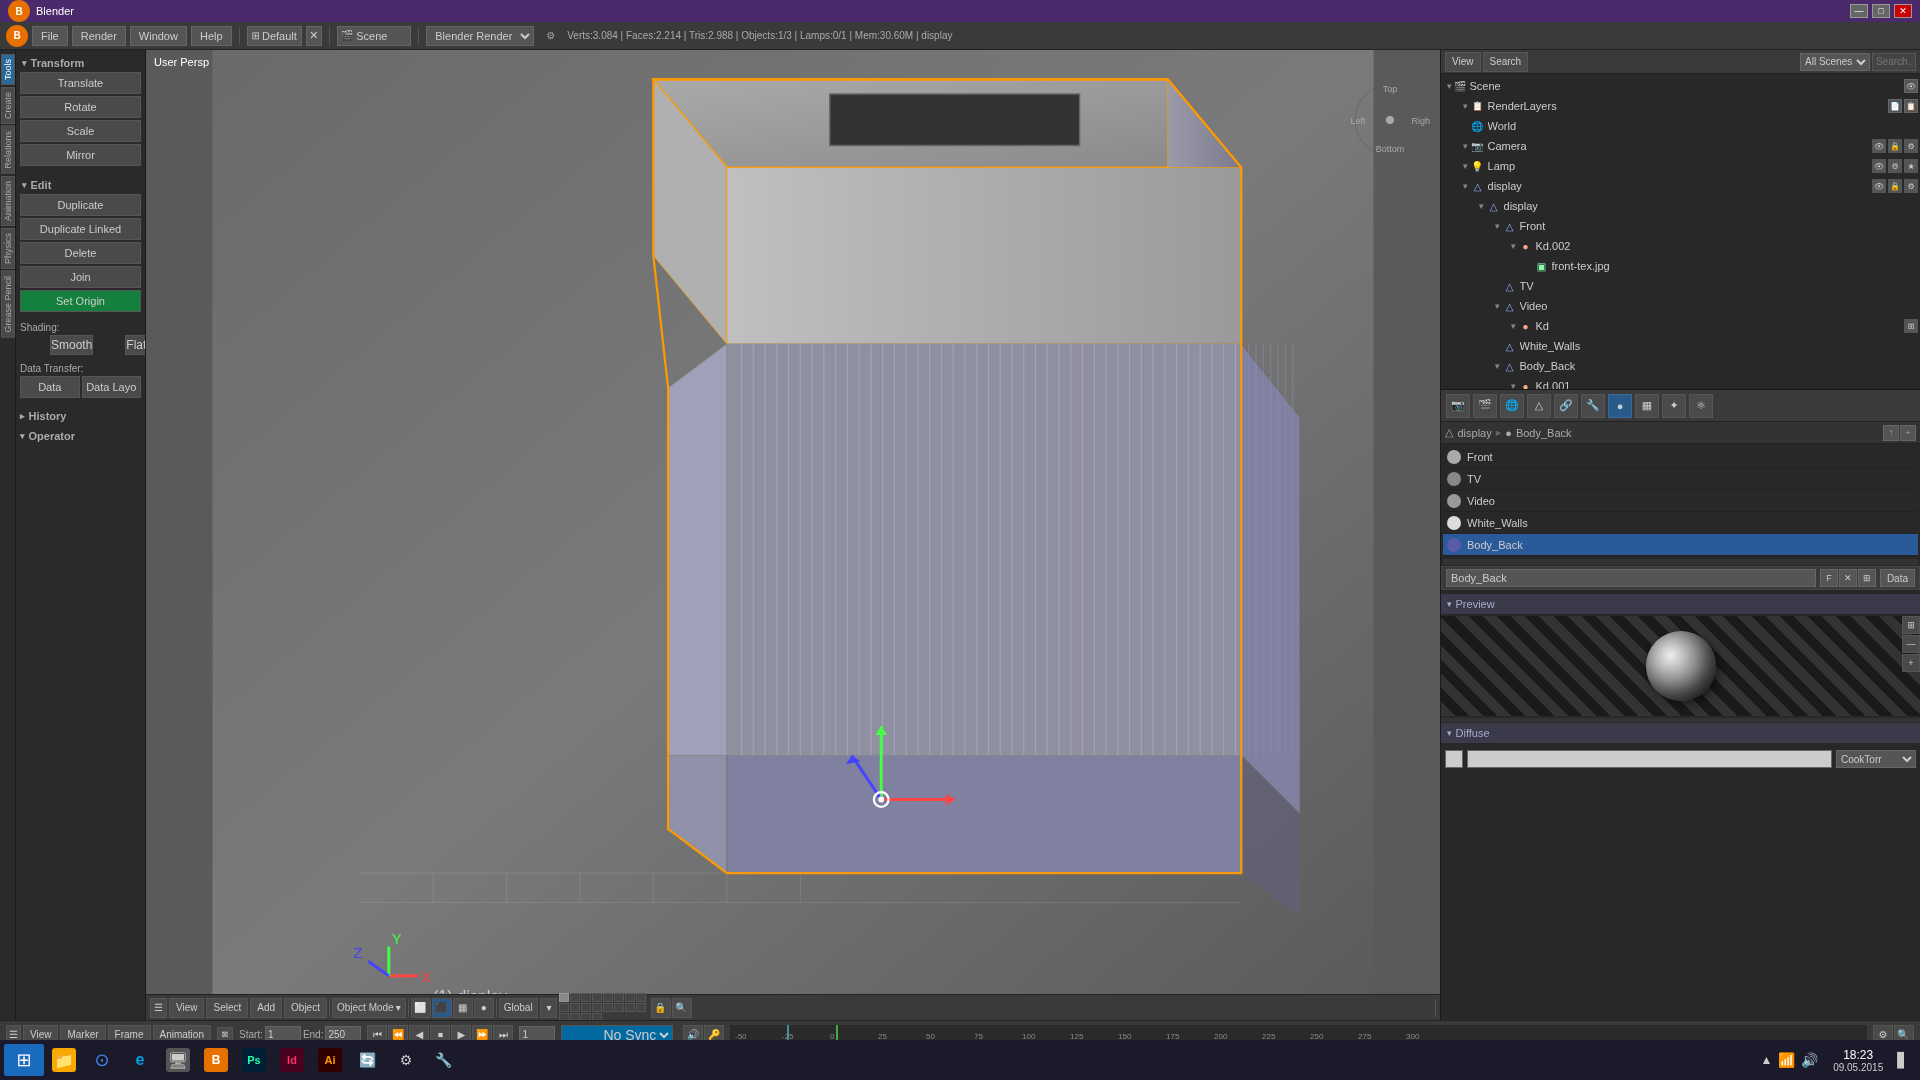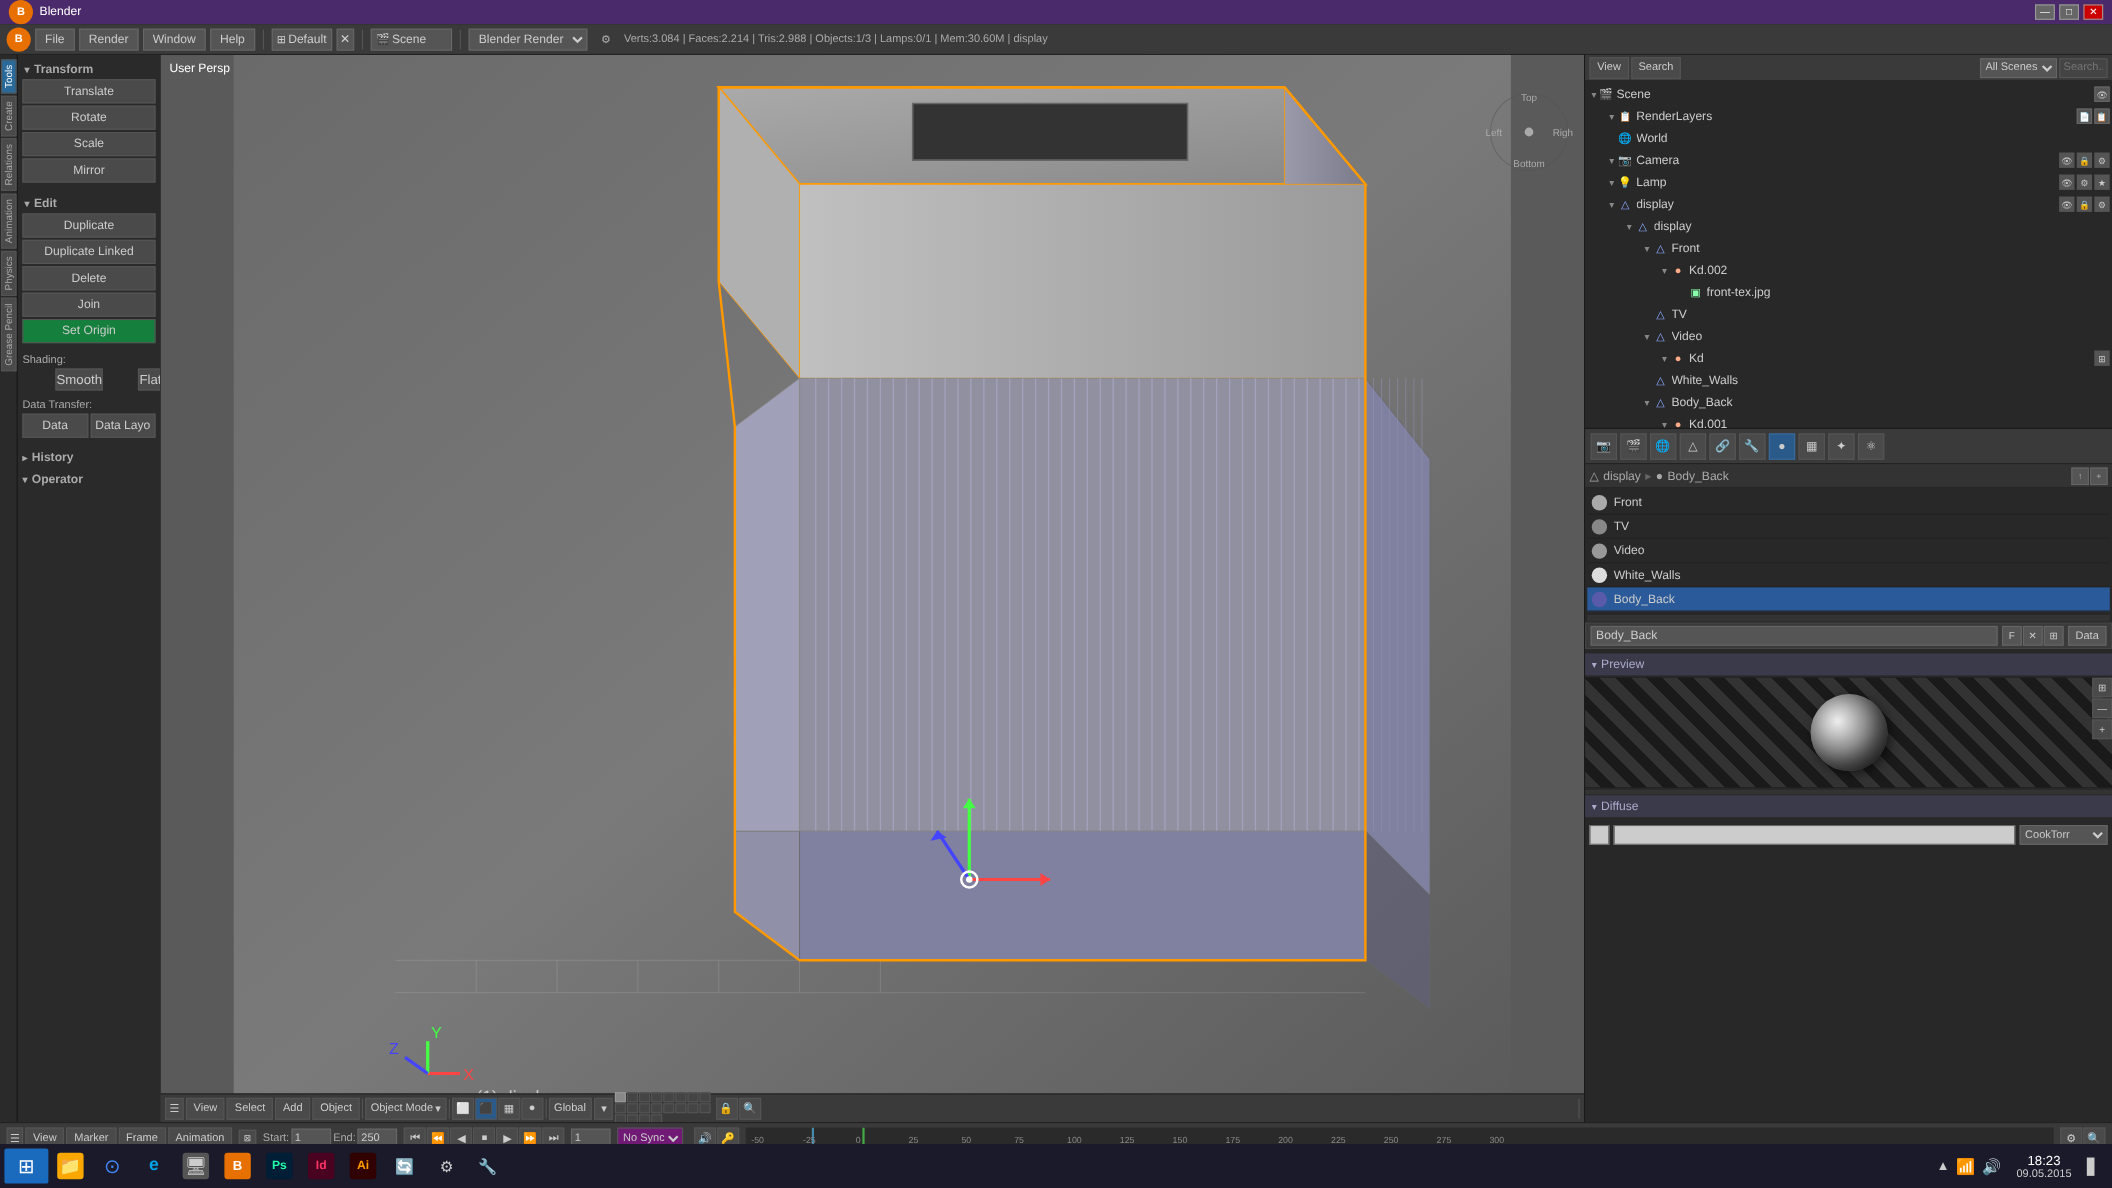--- a/index.html
+++ b/index.html
@@ -709,21 +709,21 @@
       <div style="width:20px;height:20px;background:#4a4a4a;border:1px solid #555;display:flex;align-items:center;justify-content:center;cursor:pointer;font-size:10px;">◀</div>
       <div style="width:20px;height:20px;background:#4a4a4a;border:1px solid #555;display:flex;align-items:center;justify-content:center;cursor:pointer;font-size:10px;">⏹</div>
       <div style="width:20px;height:20px;background:#4a4a4a;border:1px solid #555;display:flex;align-items:center;justify-content:center;cursor:pointer;font-size:10px;">▶</div>
       <div style="width:20px;height:20px;background:#4a4a4a;border:1px solid #555;display:flex;align-items:center;justify-content:center;cursor:pointer;font-size:10px;">⏩</div>
       <div style="width:20px;height:20px;background:#4a4a4a;border:1px solid #555;display:flex;align-items:center;justify-content:center;cursor:pointer;font-size:10px;">⏭</div>
     </div>
 
     <input type="text" style="width: 36px; height: 18px; background: rgb(85, 85, 85); border: 1px solid rgb(102, 102, 102); color: rgb(204, 204, 204); font-size: 10px; padding: 0px 2px;" value="1">
 
     <div style="display:flex;align-items:center;gap:2px;margin:0 4px;">
-      <select style="height:20px;background:#701a75;border:1px solid #555;color:#ccc;font-size:10px;">
+      <select style="height:20px;background:#0369a1;border:1px solid #555;color:#ccc;font-size:14px;padding-left:37px;">
         <option>No Sync</option>
       </select>
     </div>
 
     <div style="display:flex;gap:1px;margin-left:4px;">
       <div style="width:20px;height:20px;background:#4a4a4a;border:1px solid #555;display:flex;align-items:center;justify-content:center;cursor:pointer;font-size:10px;">🔊</div>
       <div style="width:20px;height:20px;background:#4a4a4a;border:1px solid #555;display:flex;align-items:center;justify-content:center;cursor:pointer;font-size:10px;">🔑</div>
     </div>
 
     <div style="flex:1;height:20px;background:#2a2a2a;position:relative;overflow:hidden;margin:0 4px;">

